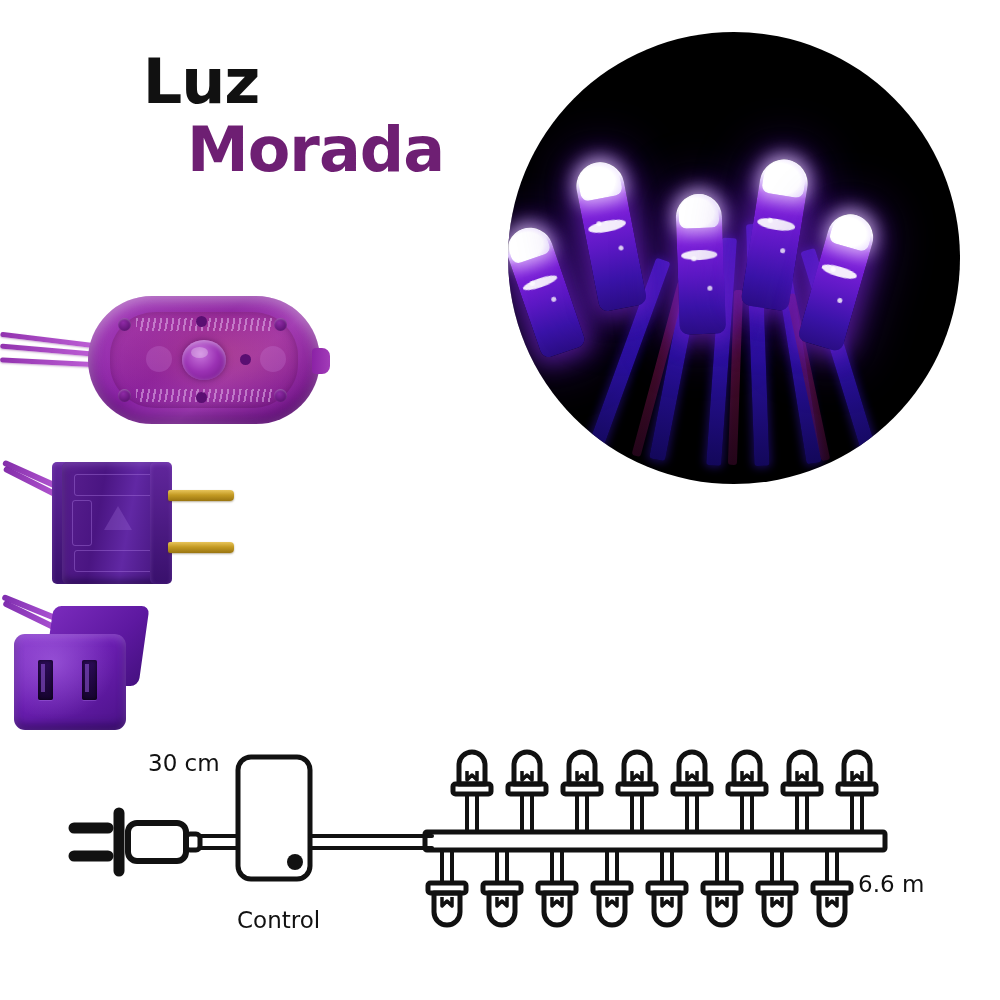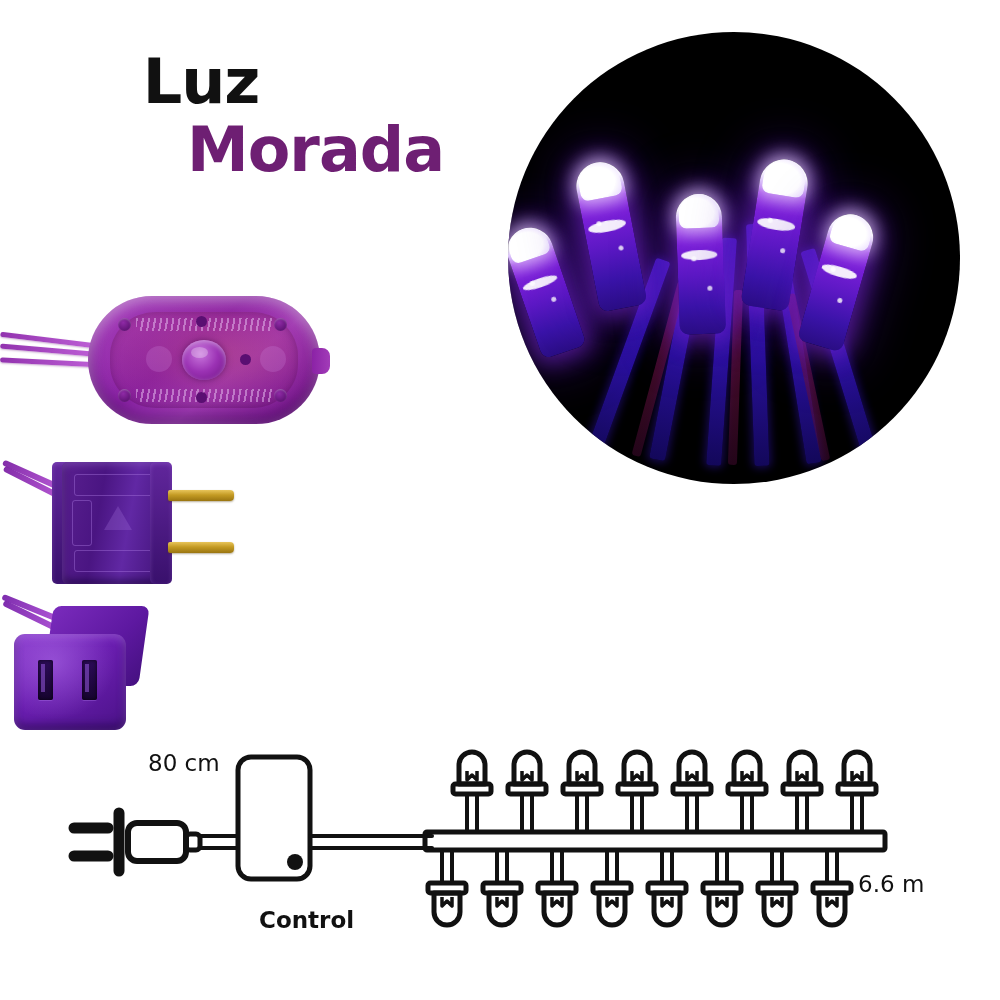--- a/index.html
+++ b/index.html
@@ -340,21 +340,21 @@
   }
   .dg-label {
     position: absolute;
     font-size: 23px;
     font-weight: 400;
     color: #111111;
     white-space: nowrap;
   }
   .lbl-60cm    { left: 148px; top: 15px; }
   .lbl-66m     { left: 858px; top: 136px; text-align: center; }
-  .lbl-control { left: 259px; top: 172px; font-weight: bold; }
+  .lbl-control { left: 237px; top: 172px; }
 </style>
 </head>
 <body>
 
 <div id="page">
 
   <div class="title-block">
     <div class="title-line l2">Luz</div>
     <div class="title-line l3">Morada</div>
   </div>
@@ -610,18 +610,18 @@
         <g transform="translate(832,0)">
           <path d="M -5 115 L -5 148" stroke-width="4"></path>
           <path d="M  5 115 L  5 148" stroke-width="4"></path>
           <rect x="-19" y="148" width="38" height="10" rx="2.5" ry="2.5" stroke-width="5"></rect>
           <path d="M -13 158 L -13 177 A 13 13 0 0 0 13 177 L 13 158 Z" stroke-width="5"></path>
           <path d="M -5 162 L -5 171 L 0 166 L 5 171 L 5 162" stroke-width="3.5"></path>
         </g>
       </g>
     </svg>
 
-    <div class="dg-label lbl-60cm">80 cm</div>
+    <div class="dg-label lbl-60cm">30 cm</div>
     <div class="dg-label lbl-66m">6.6 m</div>
     <div class="dg-label lbl-control">Control</div>
   </div>
 
 </div>
 
 </body></html>

